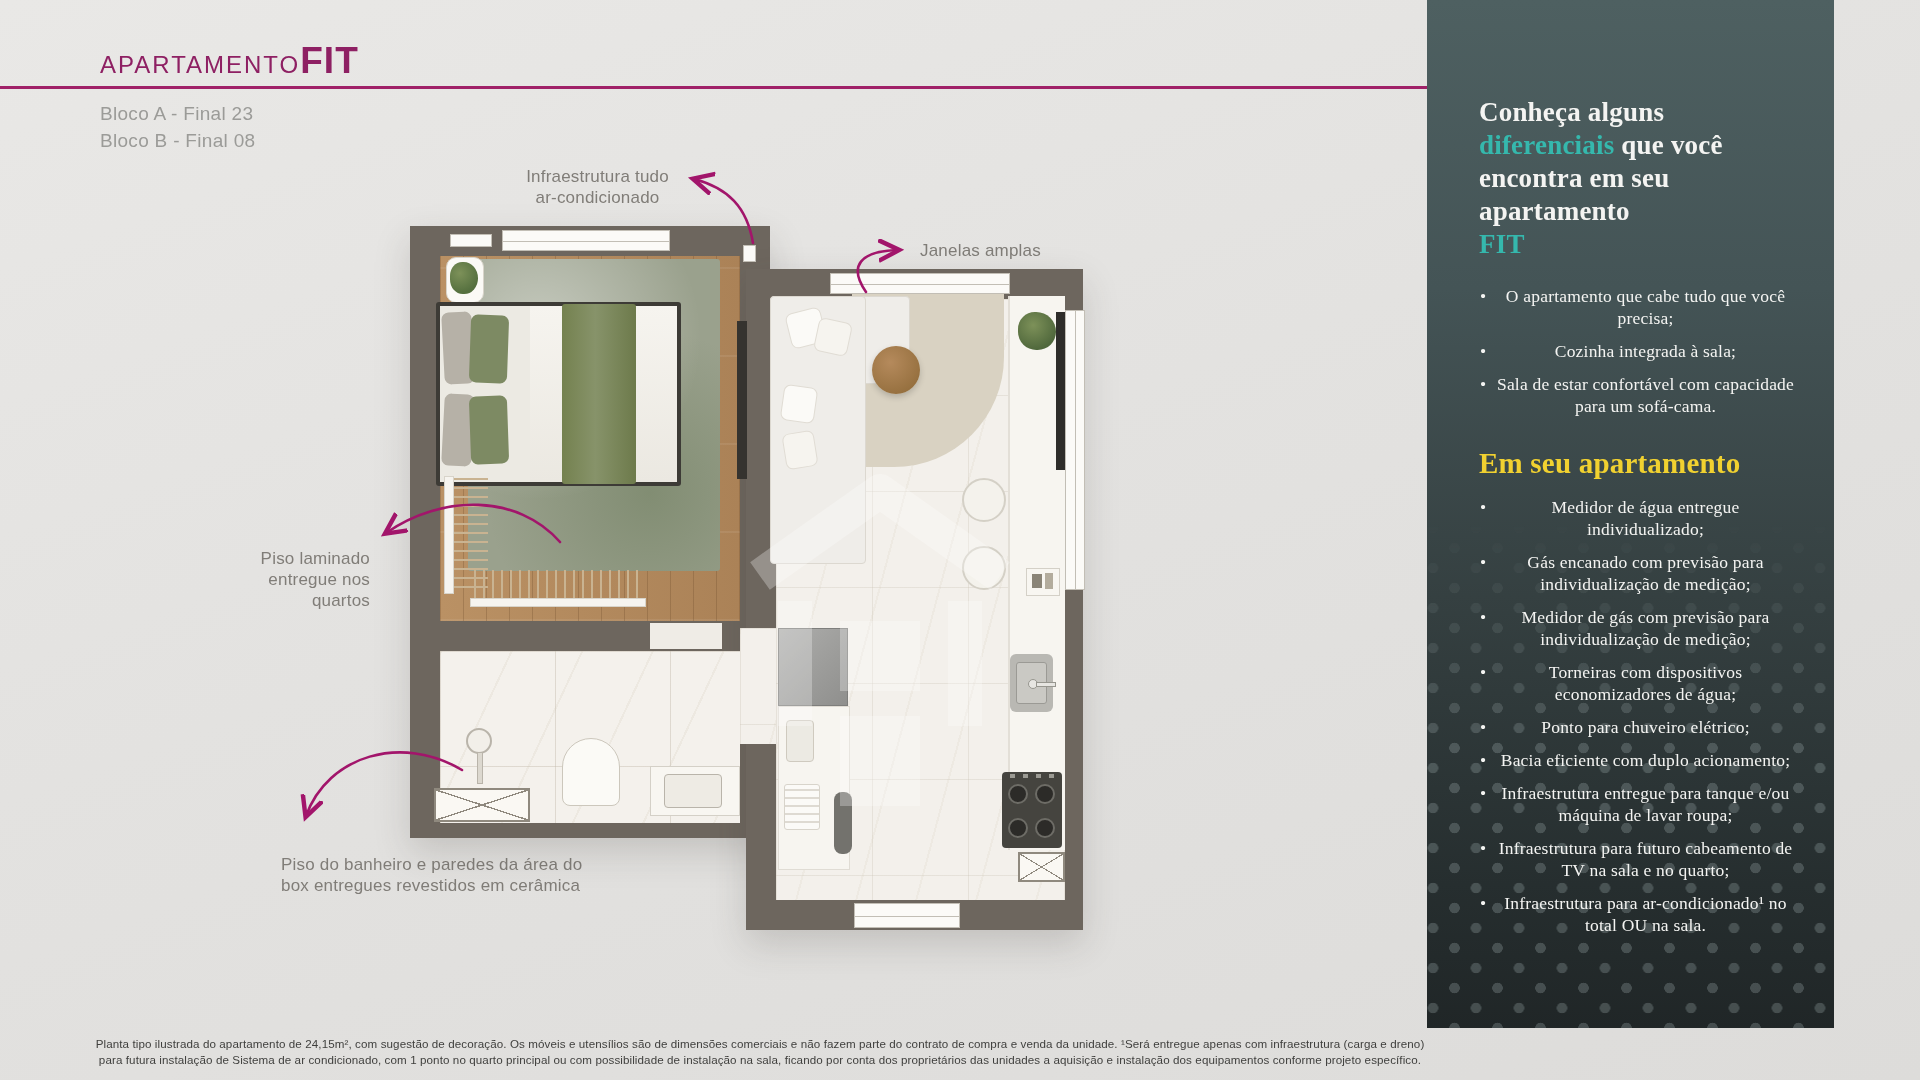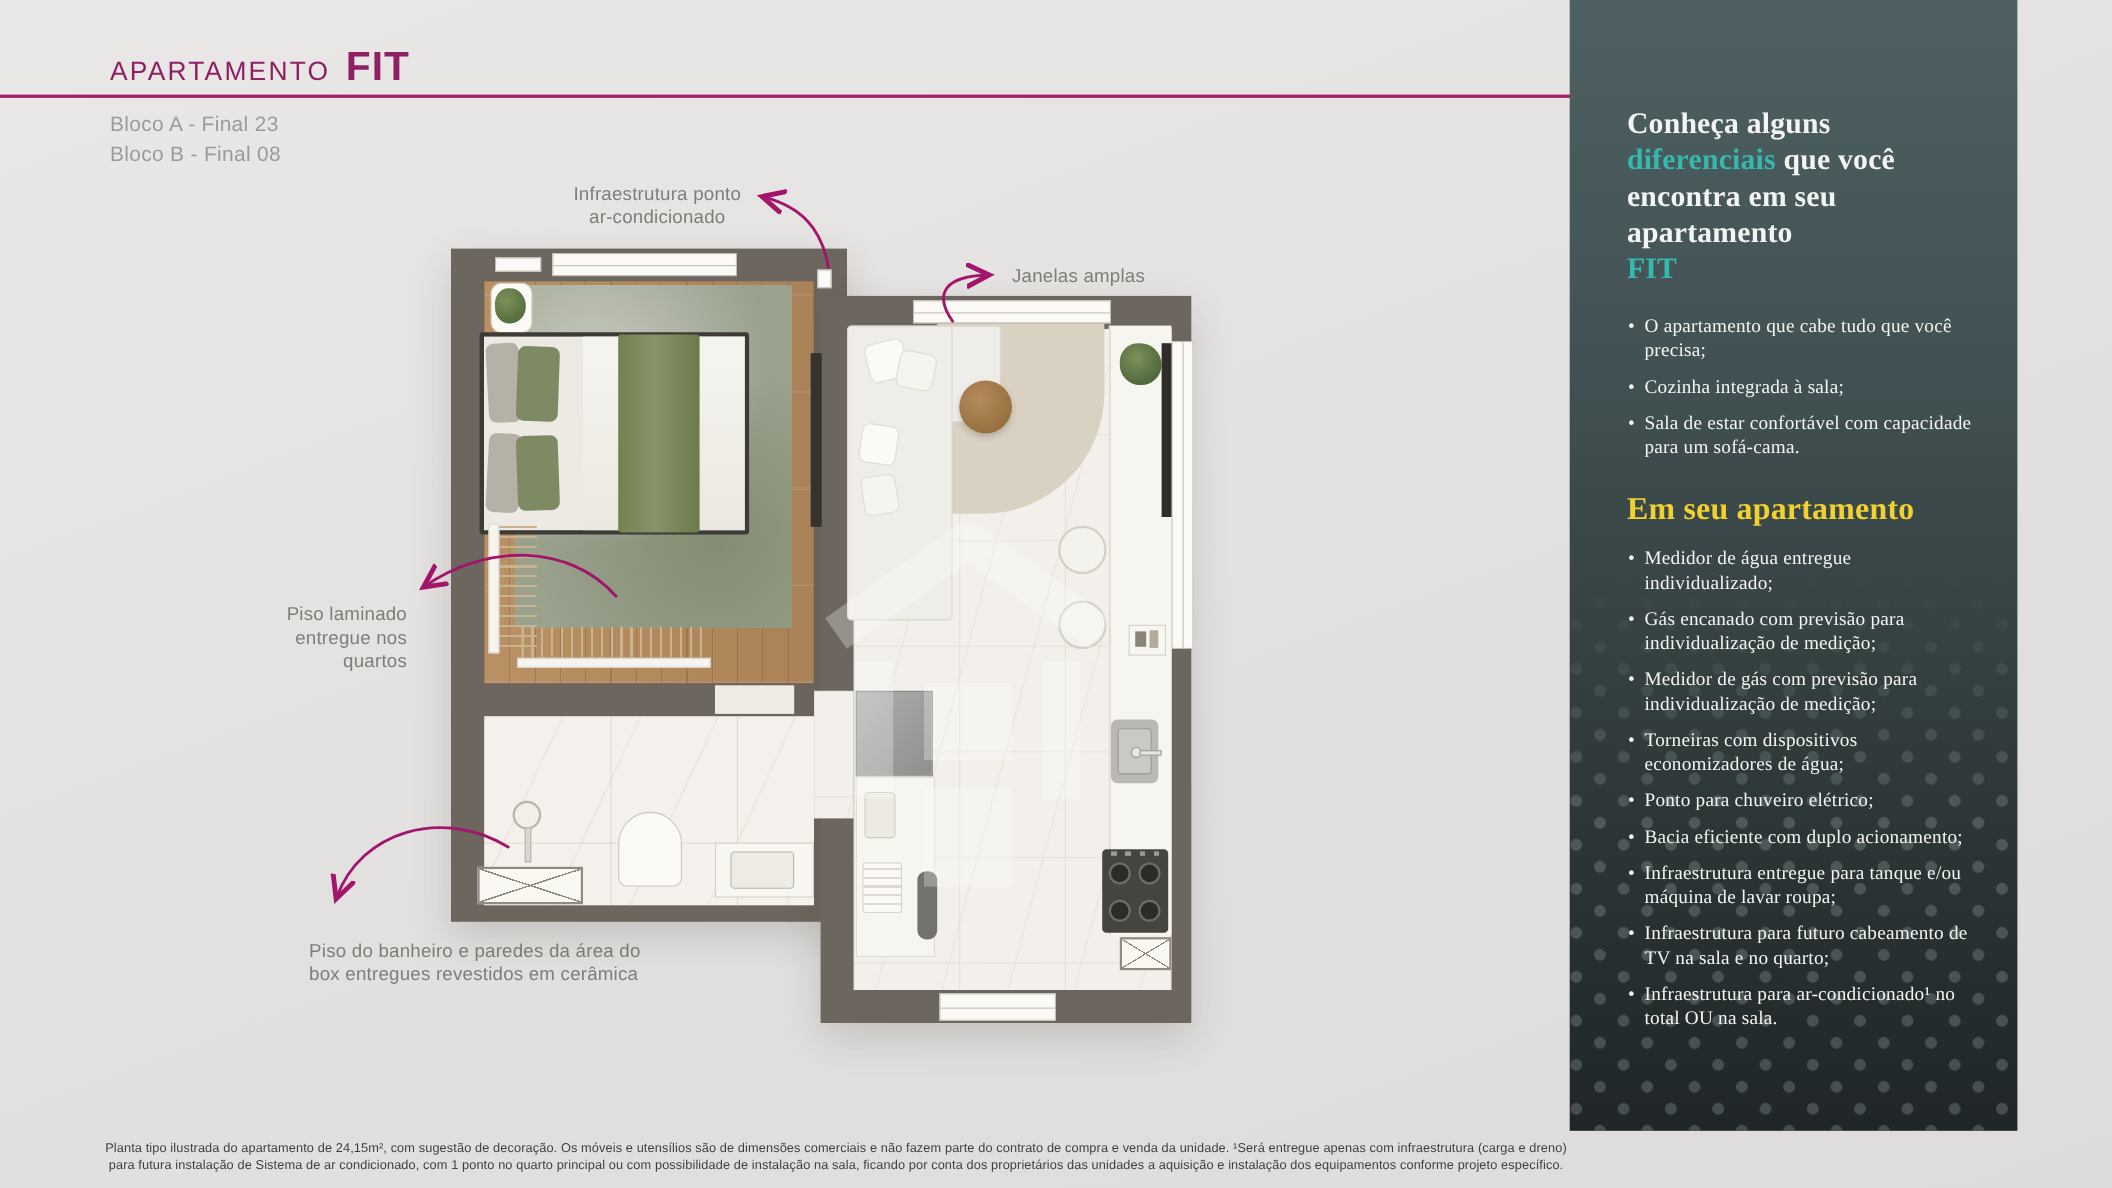--- a/index.html
+++ b/index.html
@@ -2,21 +2,21 @@
 <html><head>
 <meta charset="utf-8">
 <style>
   html,body{margin:0;padding:0;background:#cfcfcd;}
   .page{position:relative;width:1920px;height:1080px;overflow:hidden;
         background:linear-gradient(160deg,#e9e8e6 0%,#e3e2e0 45%,#dddcda 100%);
         font-family:"Liberation Sans",sans-serif;}
   .abs{position:absolute;}
 
   
-  .title-row{position:absolute;left:100px;top:40px;display:flex;align-items:baseline;gap:14px;color:#8e2063;text-align:right;}
+  .title-row{position:absolute;left:100px;top:40px;display:flex;align-items:baseline;color:#8e2063;text-align:right;}
   .title-small{font-size:24px;letter-spacing:2px;font-weight:500;}
   .title-big{font-size:37px;font-weight:800;letter-spacing:1px;}
   .rule{position:absolute;left:0;top:86px;width:1511px;height:3px;background:#a02168;}
   .rule-dot{position:absolute;left:1498px;top:74px;width:27px;height:27px;border-radius:50%;background:#a02168;}
   .blocos{position:absolute;left:100px;top:100px;font-size:19px;line-height:27px;color:#9b9b98;letter-spacing:.3px;}
 
   
   .note{position:absolute;color:#807d78;font-size:17px;line-height:21px;white-space:pre-line;letter-spacing:.2px;}
 
   
@@ -53,21 +53,21 @@
      background-image:radial-gradient(circle,rgba(156,170,171,.30) 5px,rgba(0,0,0,0) 5.6px),
                       radial-gradient(circle,rgba(156,170,171,.30) 5px,rgba(0,0,0,0) 5.6px);
      background-size:43px 40px;background-position:6px 8px,27.5px 28px;
      -webkit-mask-image:linear-gradient(rgba(0,0,0,0),#000 45%);
      mask-image:linear-gradient(rgba(0,0,0,0),#000 45%);}
   .sidebar-inner{position:absolute;left:52px;right:38px;top:96px;}
   .sb-heading{font-size:27px;line-height:33px;font-weight:700;letter-spacing:.2px;}
   .accent-teal{color:#35b8ad;}
   .accent-block{display:block;}
   .sb-list{list-style:none;margin:24px 0 0 0;padding:0;font-size:17.5px;line-height:22px;letter-spacing:.2px;}
-  .sb-list li{position:relative;padding-left:16px;margin-bottom:11px;}
+  .sb-list li{position:relative;padding-left:16px;margin-bottom:11px;text-align:center;}
   .sb-list li::before{content:"\2022";position:absolute;left:1px;top:0;}
   .sb-h2{margin:30px 0 0 0;font-size:29px;font-weight:800;color:#f1d130;letter-spacing:.2px;}
   .sb-list2{margin-top:16px;}
 
   
   .disclaimer{position:absolute;left:60px;top:1036px;width:1400px;text-align:center;
      font-size:11.6px;line-height:16px;color:#3f3f3d;letter-spacing:.1px;}
 </style>
 </head>
 <body>
@@ -78,21 +78,21 @@
     <span class="title-small">APARTAMENTO</span>
     <span class="title-big">FIT</span>
   </div>
   <div class="rule"></div>
   <div class="rule-dot"></div>
   <div class="blocos">
     <div>Bloco A - Final 23</div>
     <div>Bloco B - Final 08</div>
   </div>
 
-  <div class="note" style="left:505px;top:166px;width:185px;text-align:center;">Infraestrutura ponto
+  <div class="note" style="left:505px;top:166px;width:185px;text-align:center;">Infraestrutura tudo
 ar-condicionado</div>
   <div class="note" style="left:920px;top:240px;width:200px;">Janelas amplas</div>
   <div class="note" style="left:228px;top:548px;width:142px;text-align:right;">Piso laminado
 entregue nos
 quartos</div>
   <div class="note" style="left:281px;top:854px;width:400px;">Piso do banheiro e paredes da área do
 box entregues revestidos em cerâmica</div>
 
   <div class="plan">
 

